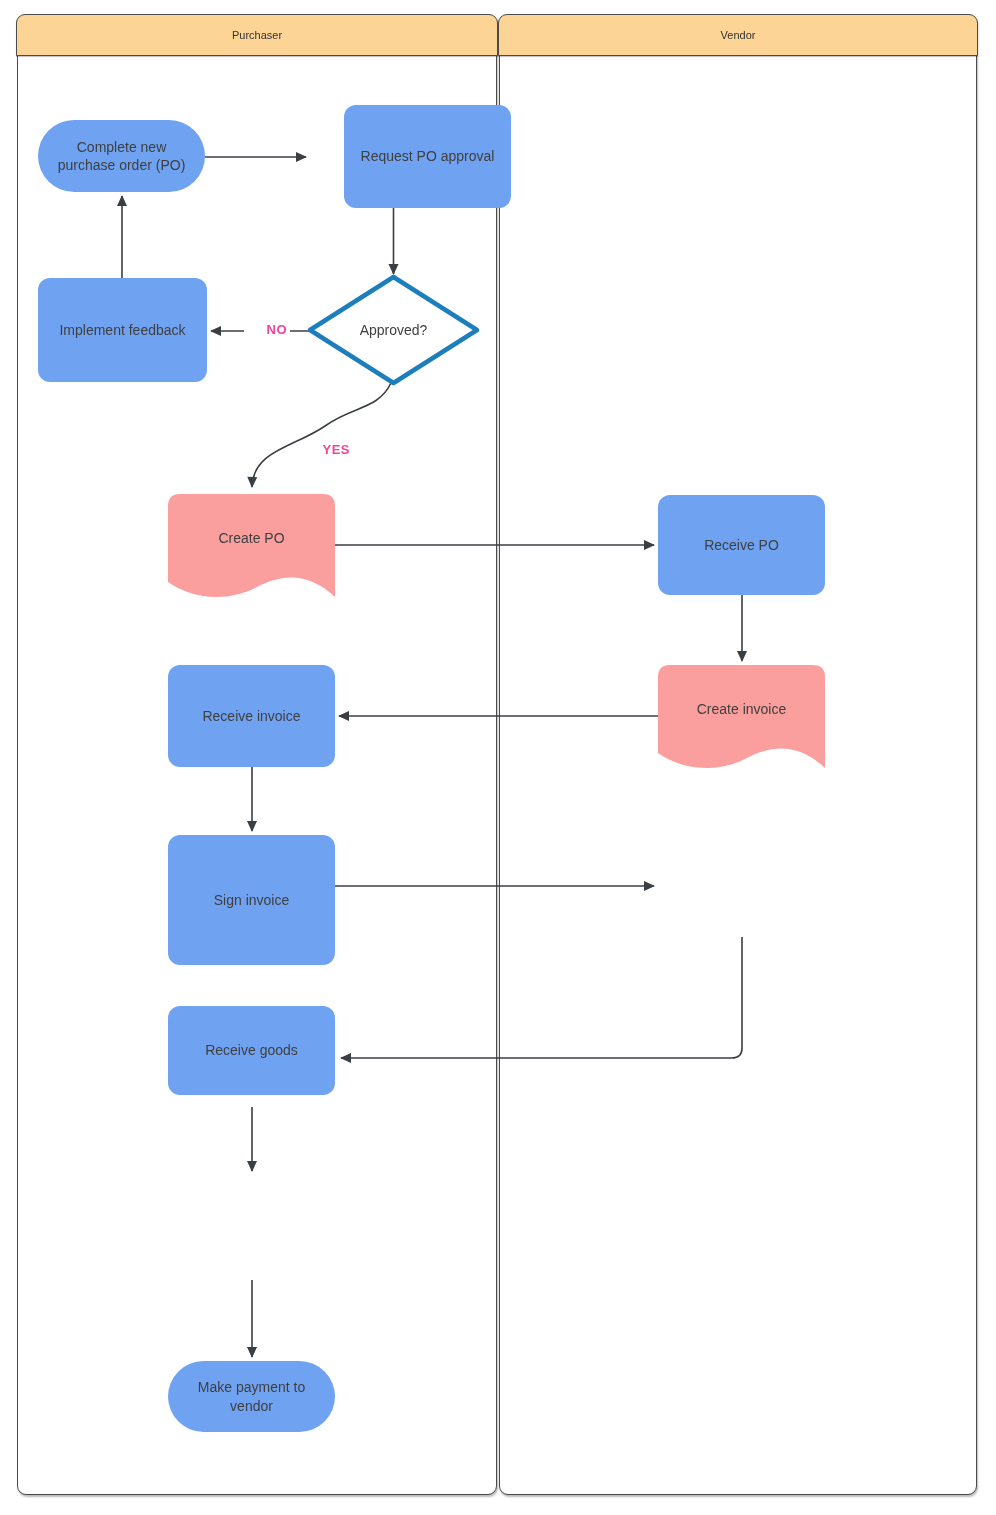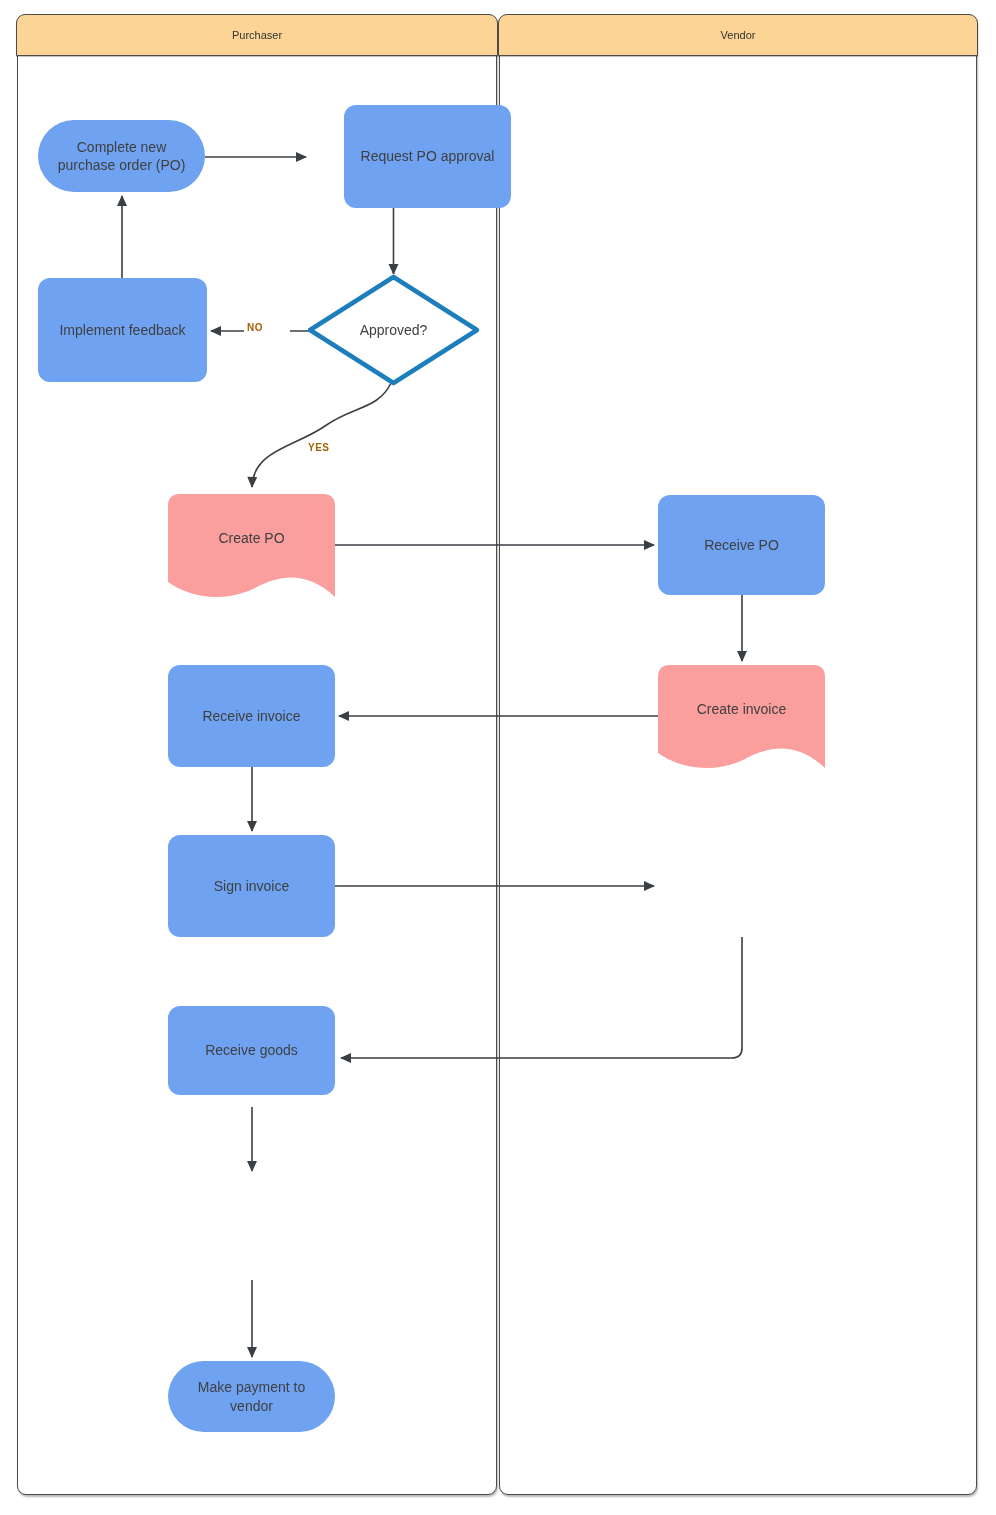--- a/index.html
+++ b/index.html
@@ -22,22 +22,22 @@
   }
   .node{
     position:absolute;display:flex;align-items:center;justify-content:center;
     text-align:center;font-size:14px;line-height:1.3;color:#3f3f3f;
     box-sizing:border-box;padding:4px 14px;
   }
   .process{background:#6fa3f2;border-radius:12px;}
   .terminator{background:#6fa3f2;border-radius:40px;}
   .shape-label{background:transparent;}
   .edge-label{
-    position:absolute;background:#ffffff;color:#a16207;font-weight:bold;
-    font-size:10px;text-align:left;padding:0 3px;letter-spacing:0.5px;
+    position:absolute;background:#ffffff;color:#ec4899;font-weight:bold;
+    font-size:13px;text-align:right;padding:0 3px;letter-spacing:0.5px;
   }
   svg.overlay{position:absolute;left:0;top:0;width:996px;height:1515px;}
 </style>
 </head>
 <body>
 
 <div class="canvas">
 
   <div class="lane" style="left:17px;width:480px;">
     <div class="lane-header">
@@ -107,21 +107,21 @@
   </div>
 
   <div class="node process" style="left:168px;top:665px;width:167px;height:102px;">
     <span>Receive invoice</span>
   </div>
 
   <div class="node shape-label" style="left:658px;top:665px;width:167px;height:88px;">
     <span>Create invoice</span>
   </div>
 
-  <div class="node process" style="left:168px;top:835px;width:167px;height:102px;">
+  <div class="node process" style="left:168px;top:835px;width:167px;height:130px;">
     <span>Sign invoice</span>
   </div>
 
 
   <div class="node process" style="left:168px;top:1006px;width:167px;height:89px;">
     <span>Receive goods</span>
   </div>
 
 
   <div class="node terminator" style="left:168px;top:1361px;width:167px;height:71px;">

